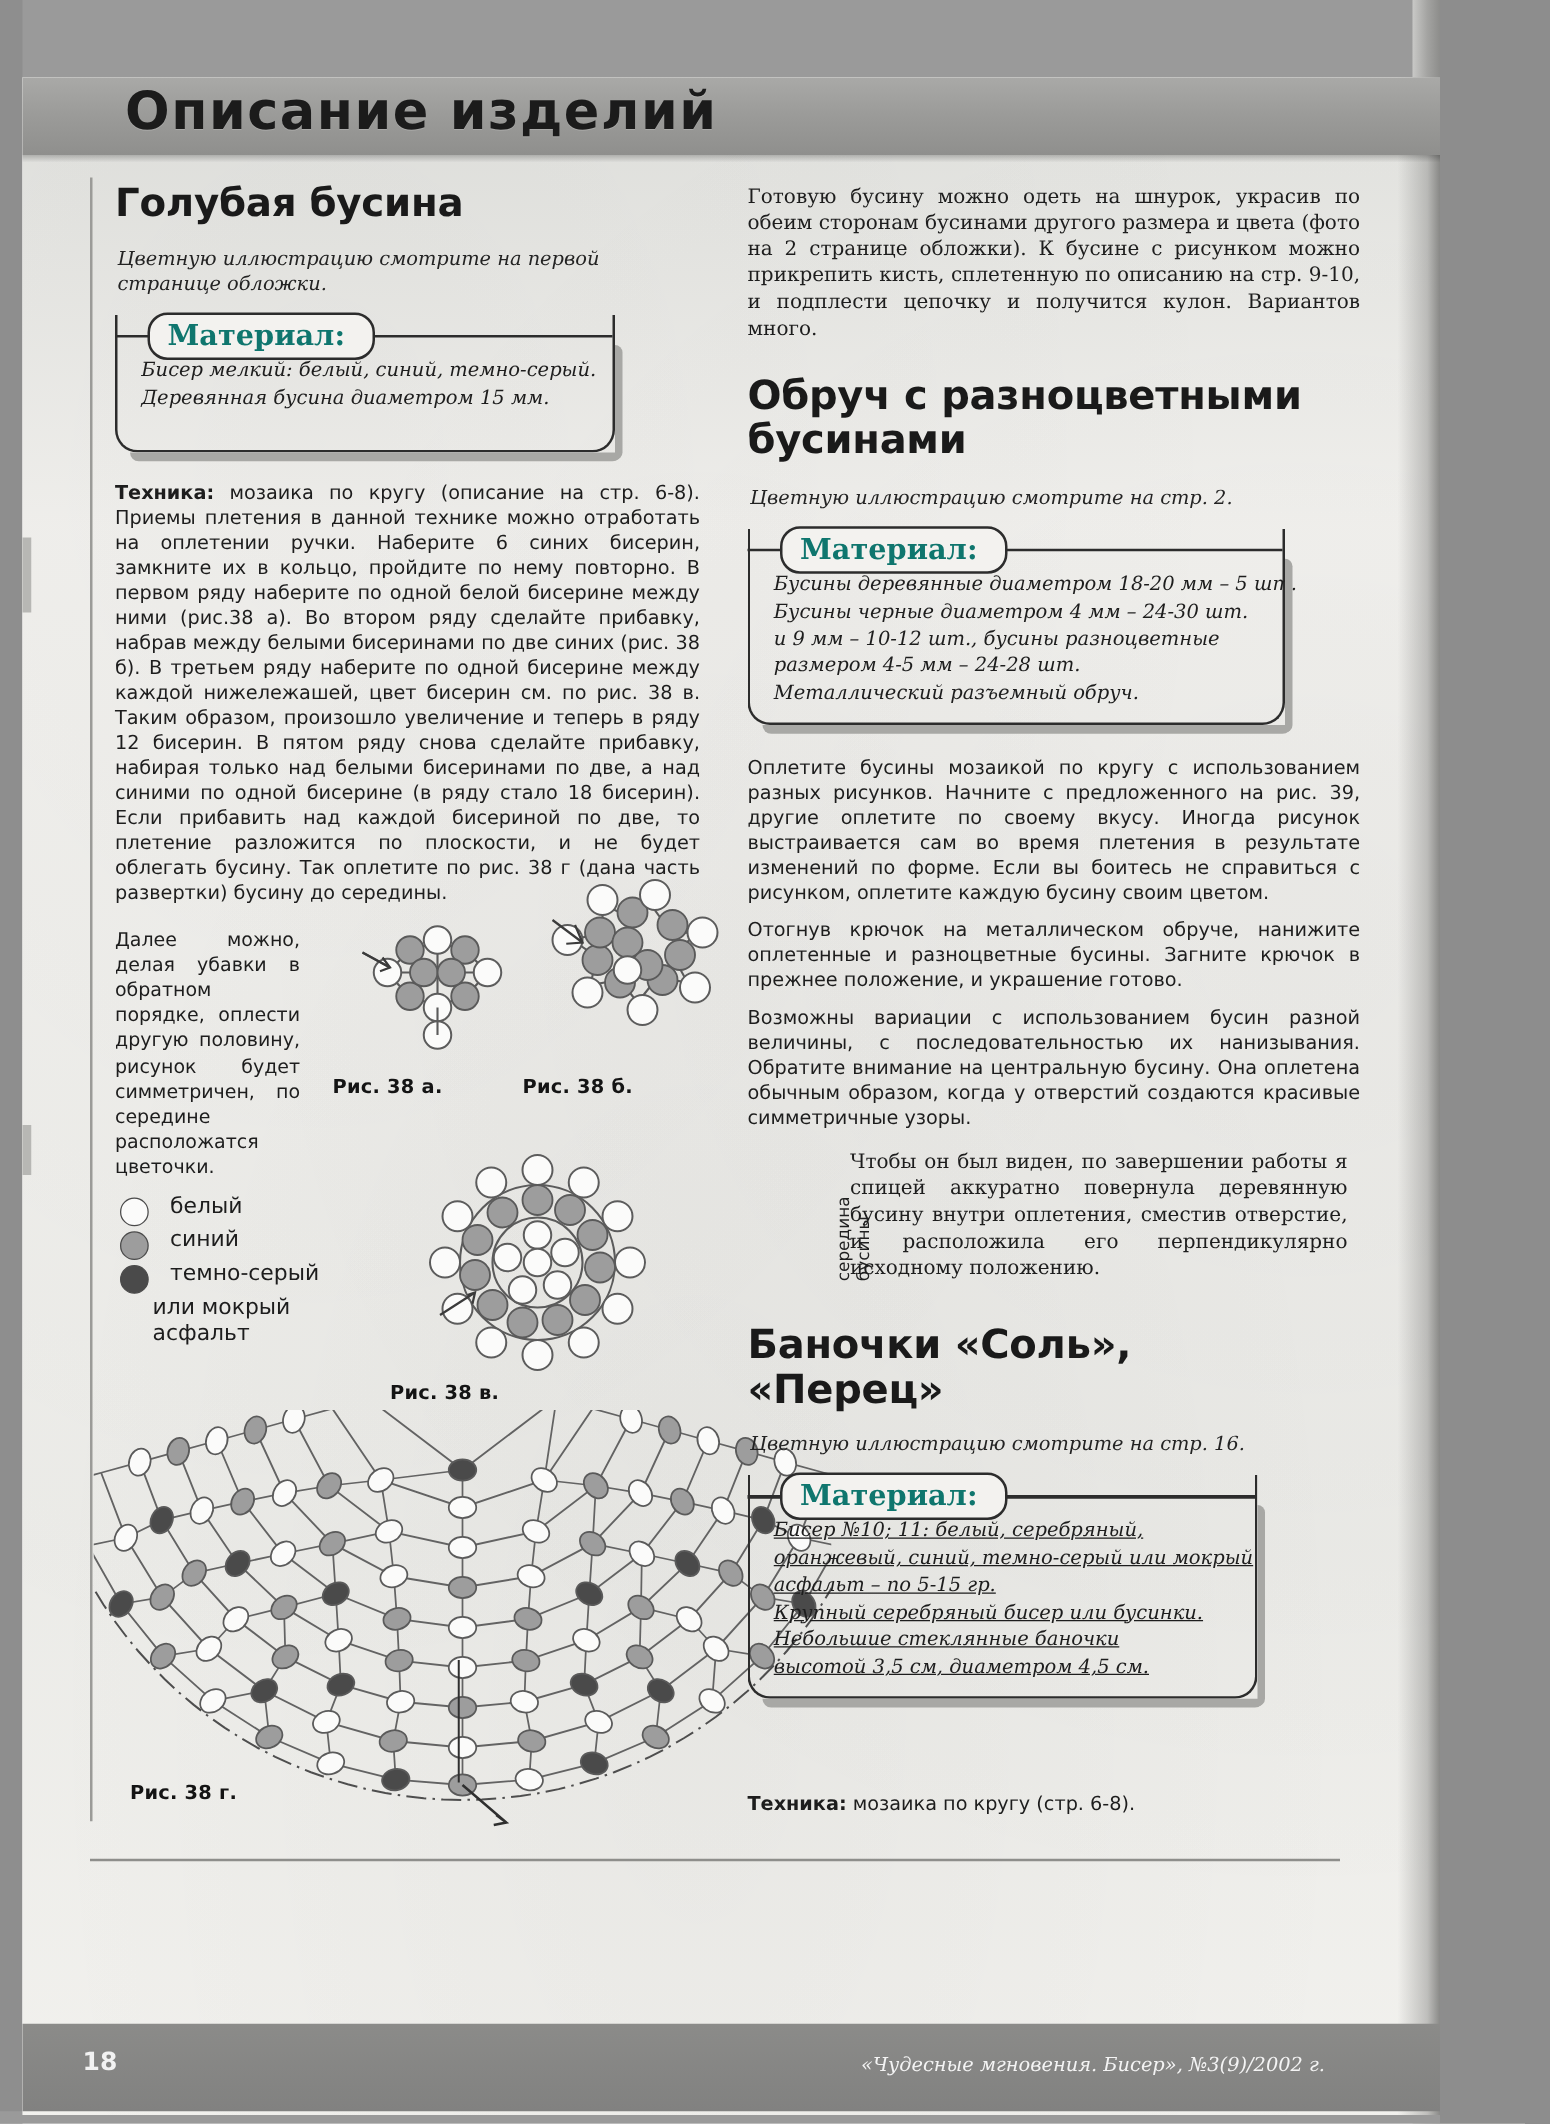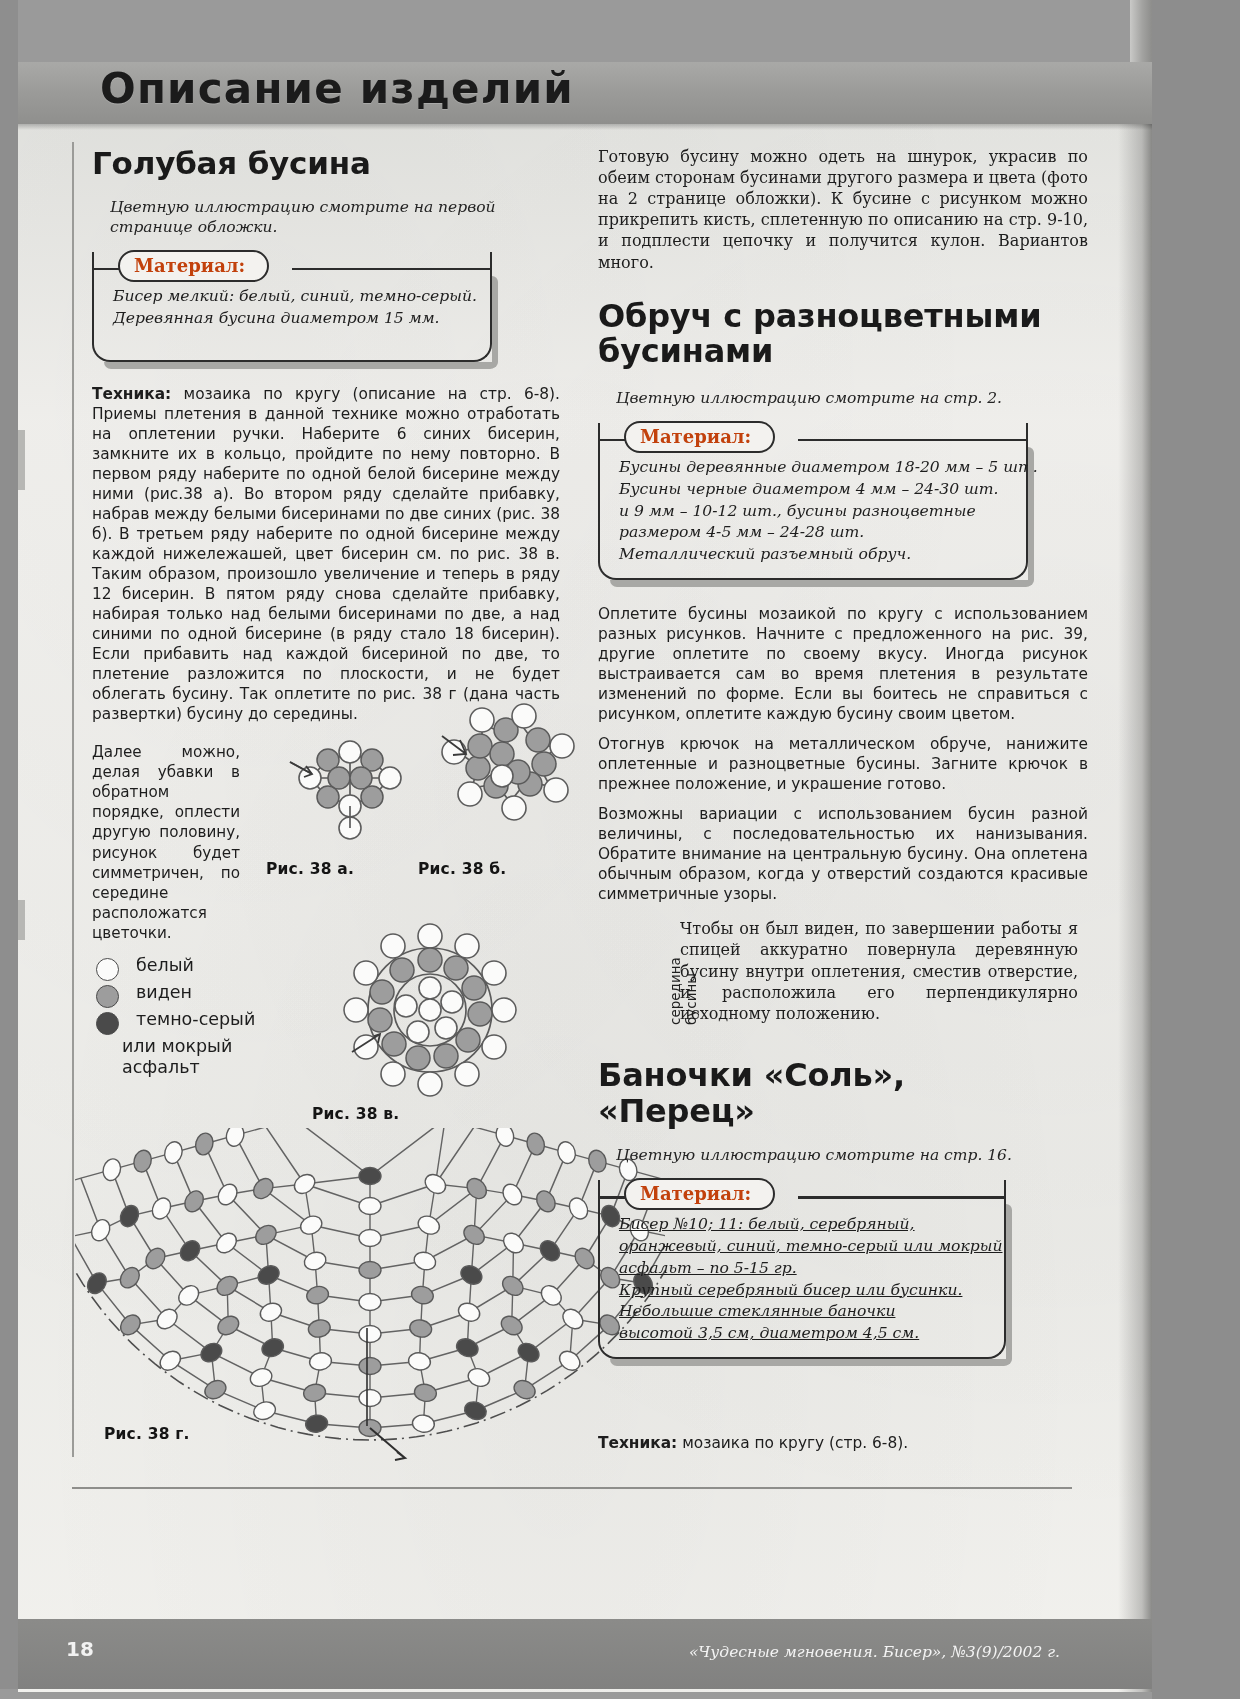--- a/index.html
+++ b/index.html
@@ -73,21 +73,21 @@
   #colL{left:92px;top:146px;width:468px;}
   #colR{left:598px;top:146px;width:490px;}
 
   h1.sec{
     margin:0 0 16px 0;
     font-size:31px;line-height:1.12;font-weight:bold;
     font-family:"DejaVu Sans", sans-serif;
     color:#1a1a1a;letter-spacing:-.2px;
   }
   p.italic-note{
-    margin:0 0 14px 18px;font-style:italic;font-size:15.5px;line-height:1.33;
+    margin:0 0 14px 2px;font-style:italic;font-size:15.5px;line-height:1.33;
     font-family:"DejaVu Serif", serif;color:#232323;
   }
   p.body{
     margin:0 0 10px 0;font-size:15.4px;line-height:1.30;
     text-align:justify;color:#1d1d1d;
     font-family:"DejaVu Sans", sans-serif;
   }
   p.body.serif{ font-family:"DejaVu Serif", serif; font-size:16px; line-height:1.32;}
   p.body b{font-weight:bold;}
   .narrow{
@@ -101,23 +101,23 @@
     border:2.5px solid #2c2c2c;border-radius:18px;
     padding:30px 16px 12px 24px;
     background:transparent;
   }
   .matbox .frame.noTop{border-top:none;border-radius:0 0 18px 18px;padding-left:19px;}
   .matbox .tab{
     position:absolute;left:26px;top:-2px;
     border:2.5px solid #2c2c2c;border-radius:16px;
     background:#f3f2ef;
     padding:3px 22px 4px 14px;
-    font-weight:bold;font-size:18px;
+    font-weight:bold;font-size:23px;
     font-family:"DejaVu Serif", serif;
-    color:#c2410c;
+    color:#0f766e;
     z-index:3;
   }
   .matbox .tabline{
     position:absolute;left:215px;top:16px;right:2px;height:2.5px;background:#2c2c2c;z-index:2;
   }
   .matbox .topleft{
     position:absolute;left:0;top:16px;width:30px;height:2.5px;background:#2c2c2c;z-index:1;
   }
   .matbox .shadow{
     position:absolute;left:12px;right:-5px;bottom:-7px;height:7px;background:#a8a8a5;border-radius:0 0 14px 14px;
@@ -234,21 +234,21 @@
     </div>
   </div>
 
   <div class="legend">
     <div class="legend-row">
       <span class="legend-dot" id="lg0" style="background: rgb(251, 251, 250);"></span>
       <span class="legend-label">белый</span>
     </div>
     <div class="legend-row">
       <span class="legend-dot" id="lg1" style="background: rgb(157, 157, 157);"></span>
-      <span class="legend-label">виден</span>
+      <span class="legend-label">синий</span>
     </div>
     <div class="legend-row">
       <span class="legend-dot" id="lg2" style="background: rgb(74, 74, 74);"></span>
       <span class="legend-label">темно-серый</span>
     </div>
     <div class="legend-cont">или мокрый</div>
     <div class="legend-cont">асфальт</div>
   </div>
 
   <div style="position:absolute;left:250px;top:700px;">

